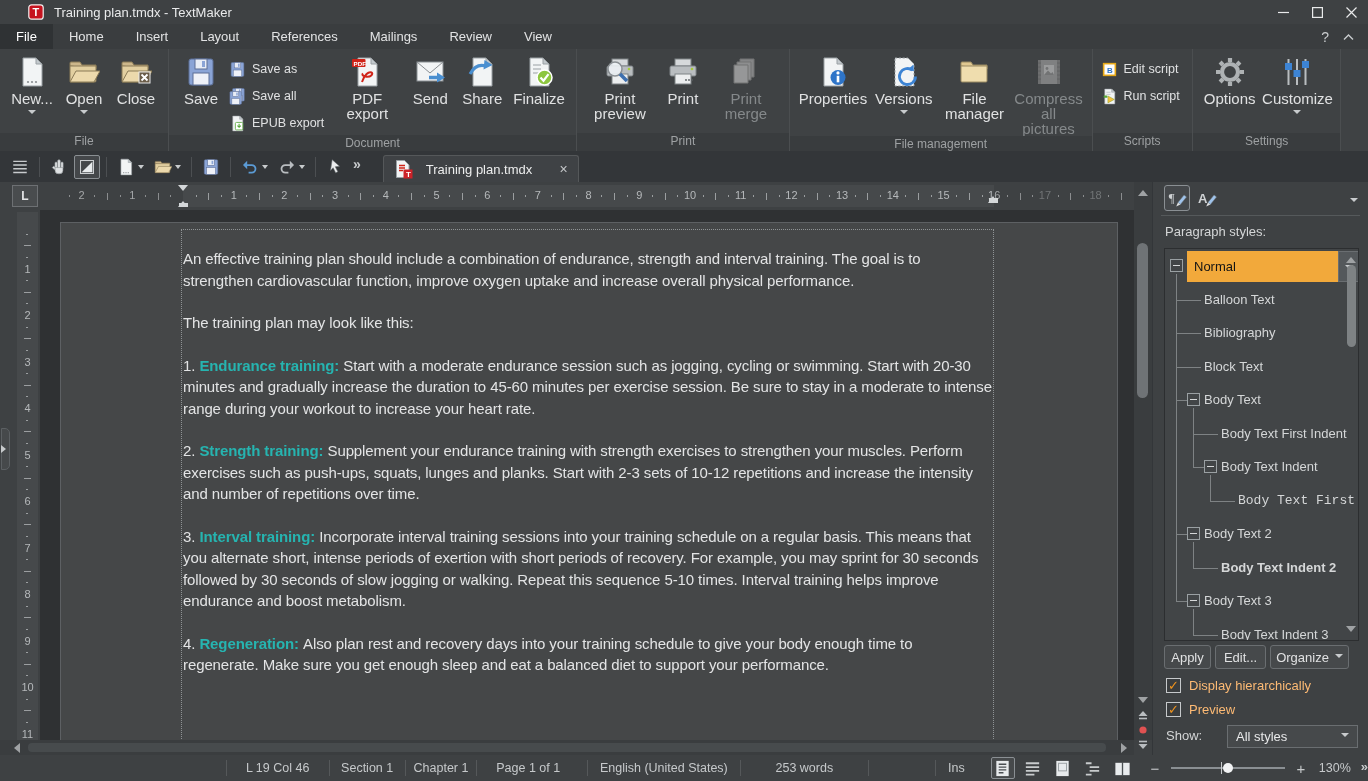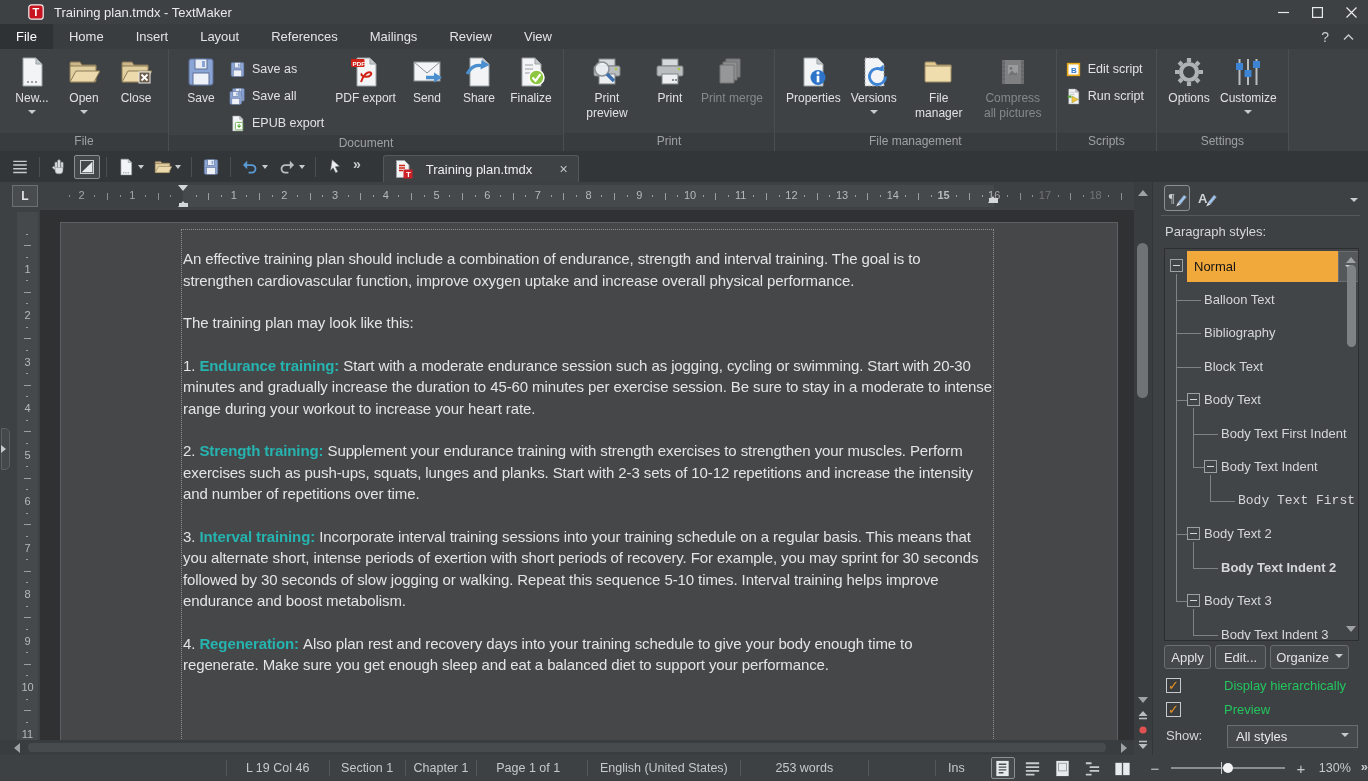--- a/index.html
+++ b/index.html
@@ -22,21 +22,21 @@
 #help-icon{font-size:14px;}
 #collapse-ribbon-icon svg{width:11px;height:8px;}
 
 #ribbon{left:0;top:49px;width:1368px;height:102px;background:#3f4244;display:flex;}
 .rgroup{display:flex;flex-direction:column;border-right:1px solid #4b4e50;}
 .rgroup-items{flex:1;display:flex;align-items:flex-start;padding:4px 6px 0 6px;}
 .rgroup-label{height:18px;text-align:center;font-size:12px;color:#9ea1a3;background:#393c3e;line-height:17px;padding:0 10px;white-space:nowrap;}
 .rbtn{display:flex;flex-direction:column;align-items:center;padding:3px 5px 0 5px;min-width:52px;max-width:74px;}
 .rbtn .ric{width:32px;height:32px;margin-bottom:3px;}
 .rbtn .ric svg{width:32px;height:32px;}
-.rbtn .rlbl{font-size:12px;line-height:15px;text-align:center;color:#e0e1e2;white-space:normal;}
+.rbtn .rlbl{font-size:15px;line-height:15px;text-align:center;color:#e0e1e2;white-space:normal;}
 .rbtn.disabled .rlbl{color:#85898b;}
 .rbtn.disabled .ric{opacity:.65;filter:grayscale(1);}
 .dd{width:0;height:0;border:4px solid transparent;border-top:4px solid #c8cbcd;margin-top:4px;}
 .rstack{display:flex;flex-direction:column;justify-content:flex-start;gap:3px;padding:4px 6px 0 2px;}
 .rsmall{display:flex;align-items:center;gap:6px;height:24px;}
 .rsmall .ric{width:17px;height:17px;}
 .rsmall .ric svg{width:17px;height:17px;}
 .rsmall .rlbl{font-size:12.5px;color:#e0e1e2;white-space:nowrap;}
 
 #toolbar2{left:0;top:151px;width:1368px;height:31px;background:#333639;display:flex;align-items:center;padding-left:6px;}
@@ -100,21 +100,21 @@
 .st-exp{position:absolute;top:9px;width:13px;height:13px;border:1px solid #9aa0a3;display:flex;align-items:center;justify-content:center;}
 .st-exp::after{content:"";width:7px;height:1px;background:#d5d7d8;}
 .st-line{position:absolute;background:#7e8284;}
 .st-sel{position:absolute;left:22px;top:1px;width:151px;height:31px;background:#f2a93b;display:flex;align-items:center;}
 .st-sel .st-sel-label{padding-left:7px;font-size:13px;color:#141414;}
 .st-ddbtn{position:absolute;left:173px;top:1px;width:21px;height:31px;background:#54585b;border:1px solid #6a6e71;display:flex;align-items:center;justify-content:center;}
 #stylescroll-thumb{position:absolute;right:2px;top:16px;width:9px;height:82px;background:#7e8284;border-radius:5px;}
 .sb-btn{position:absolute;top:463px;height:24px;background:#46494b;border:1px solid #6a6e71;border-radius:3px;color:#e0e1e2;font-size:13px;display:flex;align-items:center;justify-content:center;gap:6px;}
 .cbrow{position:absolute;left:13px;display:flex;align-items:center;gap:8px;}
 .cbox{width:15px;height:15px;border:1px solid #c6c9cb;background:#3a3d3f;display:flex;align-items:center;justify-content:center;color:#f0941e;font-weight:bold;font-size:13px;line-height:13px;}
-.cblabel{font-size:13px;color:#22c55e;margin-left:35px;}
+.cblabel{font-size:13px;color:#fdba74;}
 #show-row{position:absolute;left:13px;top:546px;width:192px;display:flex;align-items:center;}
 #show-label{font-size:13px;color:#d4d6d7;}
 #show-select{position:absolute;left:61px;top:-3px;width:131px;height:23px;background:#46494b;border:1px solid #6a6e71;display:flex;align-items:center;padding:0 8px;font-size:13px;color:#e8e9ea;}
 #show-select .dd{margin:0 0 0 auto;border-top-color:#c8cbcd;}
 
 #statusbar{left:0;top:755px;width:1368px;height:26px;background:#3e4143;display:flex;align-items:center;font-size:12.5px;color:#c6c9cb;}
 .scell{height:16px;display:flex;align-items:center;justify-content:center;border-left:1px solid #55585a;white-space:nowrap;}
 #view-icons{display:flex;align-items:center;gap:6px;margin-left:14px;}
 .vbtn{width:24px;height:22px;display:flex;align-items:center;justify-content:center;border:1px solid transparent;border-radius:2px;}
 .vbtn.selected{border-color:#8a8f93;background:#46494b;}
@@ -652,21 +652,21 @@
       <span class="htick" style="left: 756.75px; top: 8px; height: 7px;"></span>
       <span class="htick" style="left: 769.425px; top: 10px; height: 2px;"></span>
       <span class="hnum" style="left: 782.1px;">13</span>
       <span class="htick" style="left: 794.775px; top: 10px; height: 2px;"></span>
       <span class="htick" style="left: 807.45px; top: 8px; height: 7px;"></span>
       <span class="htick" style="left: 820.125px; top: 10px; height: 2px;"></span>
       <span class="hnum" style="left: 832.8px;">14</span>
       <span class="htick" style="left: 845.475px; top: 10px; height: 2px;"></span>
       <span class="htick" style="left: 858.15px; top: 8px; height: 7px;"></span>
       <span class="htick" style="left: 870.825px; top: 10px; height: 2px;"></span>
-      <span class="hnum" style="left: 883.5px; font-weight: bold;">15</span>
+      <span class="hnum" style="left: 883.5px;">15</span>
       <span class="htick" style="left: 896.175px; top: 10px; height: 2px;"></span>
       <span class="htick" style="left: 908.85px; top: 8px; height: 7px;"></span>
       <span class="htick" style="left: 921.525px; top: 10px; height: 2px;"></span>
       <span class="hnum" style="left: 934.2px;">16</span>
       <span class="htick" style="left: 946.875px; top: 10px; height: 2px;"></span>
       <span class="htick" style="left: 959.55px; top: 8px; height: 7px;"></span>
       <span class="htick" style="left: 972.225px; top: 10px; height: 2px;"></span>
       <span class="hnum dim" style="left: 984.9px;">17</span>
       <span class="htick" style="left: 997.575px; top: 10px; height: 2px;"></span>
       <span class="htick" style="left: 1010.25px; top: 8px; height: 7px;"></span>

